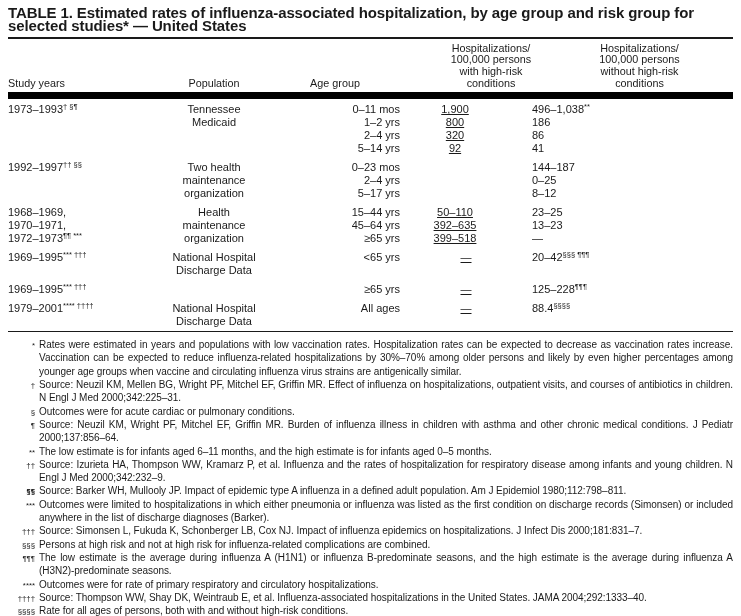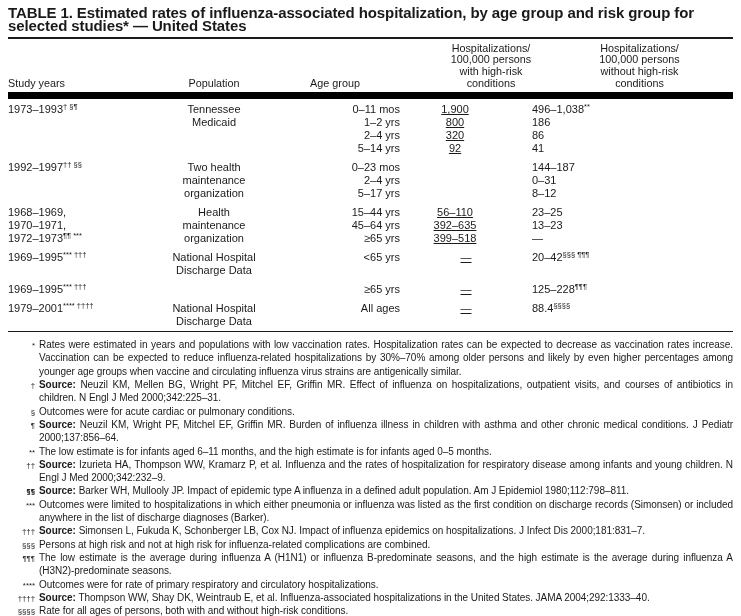--- a/index.html
+++ b/index.html
@@ -44,21 +44,21 @@
   .footnotes{margin-top:6px;}
   .fn{
     position:relative;padding-left:31px;
     font-size:10px;line-height:13.3px;letter-spacing:-0.05px;
     text-align:justify;
   }
   .fn .fnm{
     position:absolute;left:0;top:1px;width:27px;
     text-align:right;font-size:7.8px;letter-spacing:0;
   }
-  .fn b{font-weight:bold;margin-top:6px;}
+  .fn b{font-weight:normal;margin-top:6px;}
 </style>
 </head>
 <body>
 
 <div class="page">
 
   <div class="title">TABLE 1. Estimated rates of influenza-associated hospitalization, by age group and risk group for selected studies* — United States</div>
 
   <table class="rates">
     <colgroup>
@@ -117,34 +117,34 @@
         <td class="c2">Two health</td>
         <td class="c3">0–23 mos</td>
         <td class="c4"></td>
         <td class="c5"><span>144–187</span></td>
       </tr>
       <tr>
         <td class="c1"></td>
         <td class="c2">maintenance</td>
         <td class="c3">2–4 yrs</td>
         <td class="c4"></td>
-        <td class="c5"><span>0–31</span></td>
+        <td class="c5"><span>0–25</span></td>
       </tr>
       <tr>
         <td class="c1"></td>
         <td class="c2">organization</td>
         <td class="c3">5–17 yrs</td>
         <td class="c4"></td>
         <td class="c5"><span>8–12</span></td>
       </tr>
       <tr class="gs">
         <td class="c1"><span>1968–1969,</span></td>
         <td class="c2">Health</td>
         <td class="c3">15–44 yrs</td>
-        <td class="c4">56–110</td>
+        <td class="c4">50–110</td>
         <td class="c5"><span>23–25</span></td>
       </tr>
       <tr>
         <td class="c1"><span>1970–1971,</span></td>
         <td class="c2">maintenance</td>
         <td class="c3">45–64 yrs</td>
         <td class="c4">392–635</td>
         <td class="c5"><span>13–23</span></td>
       </tr>
       <tr>

